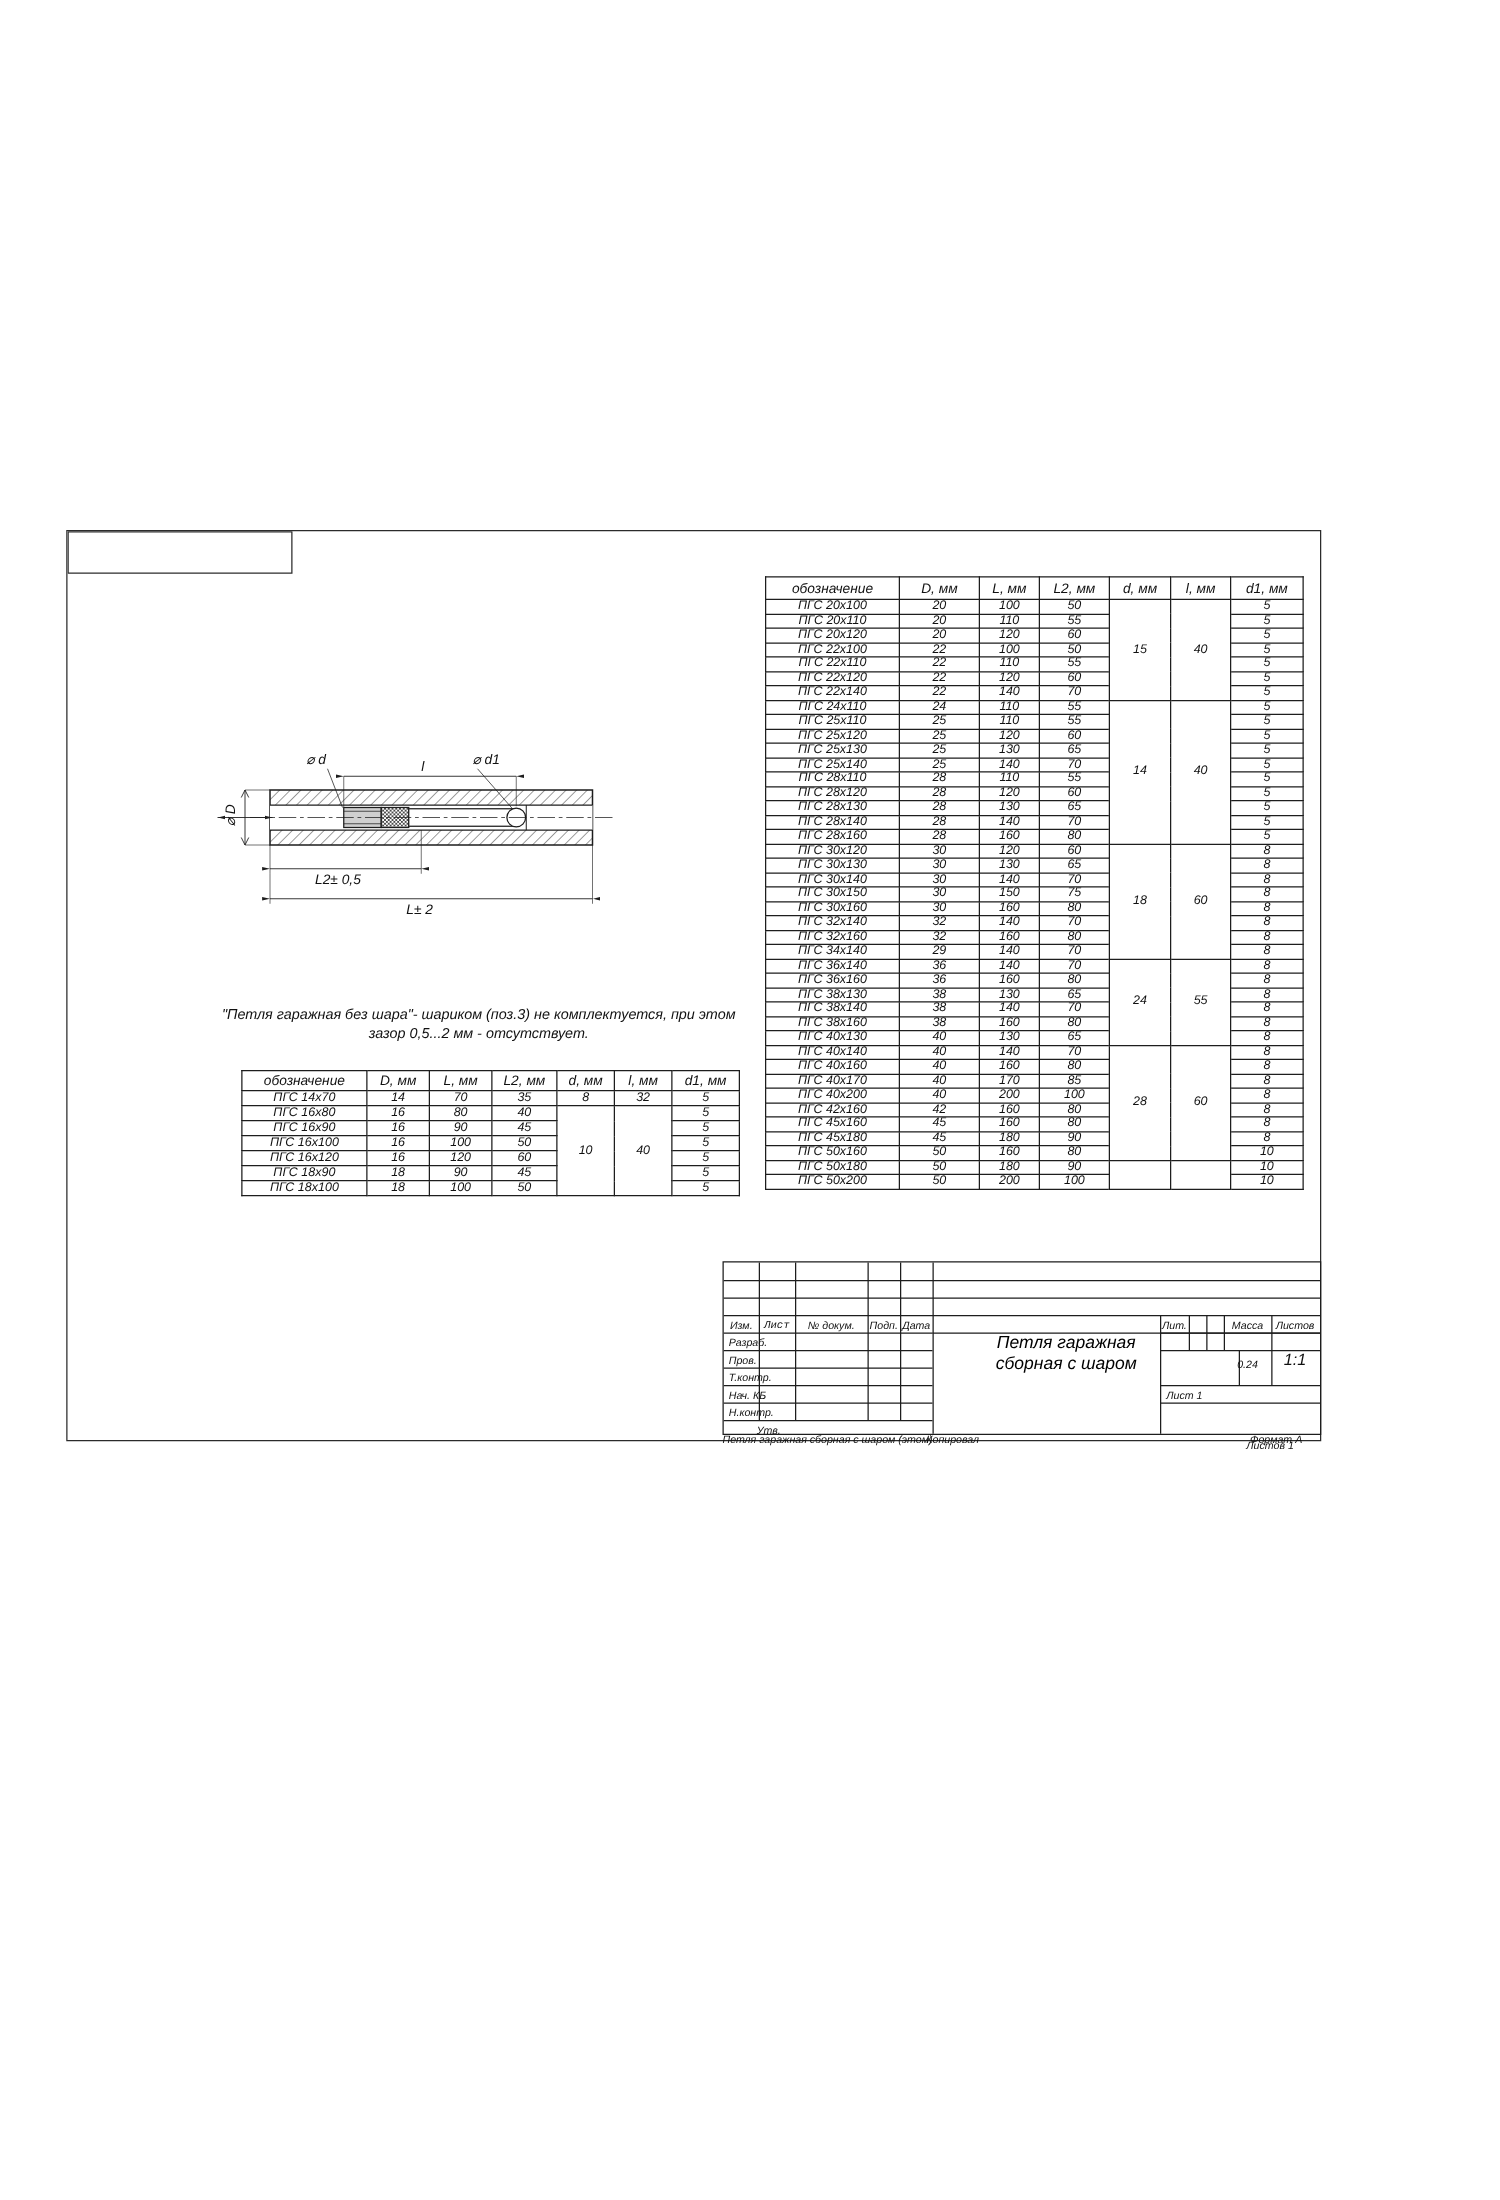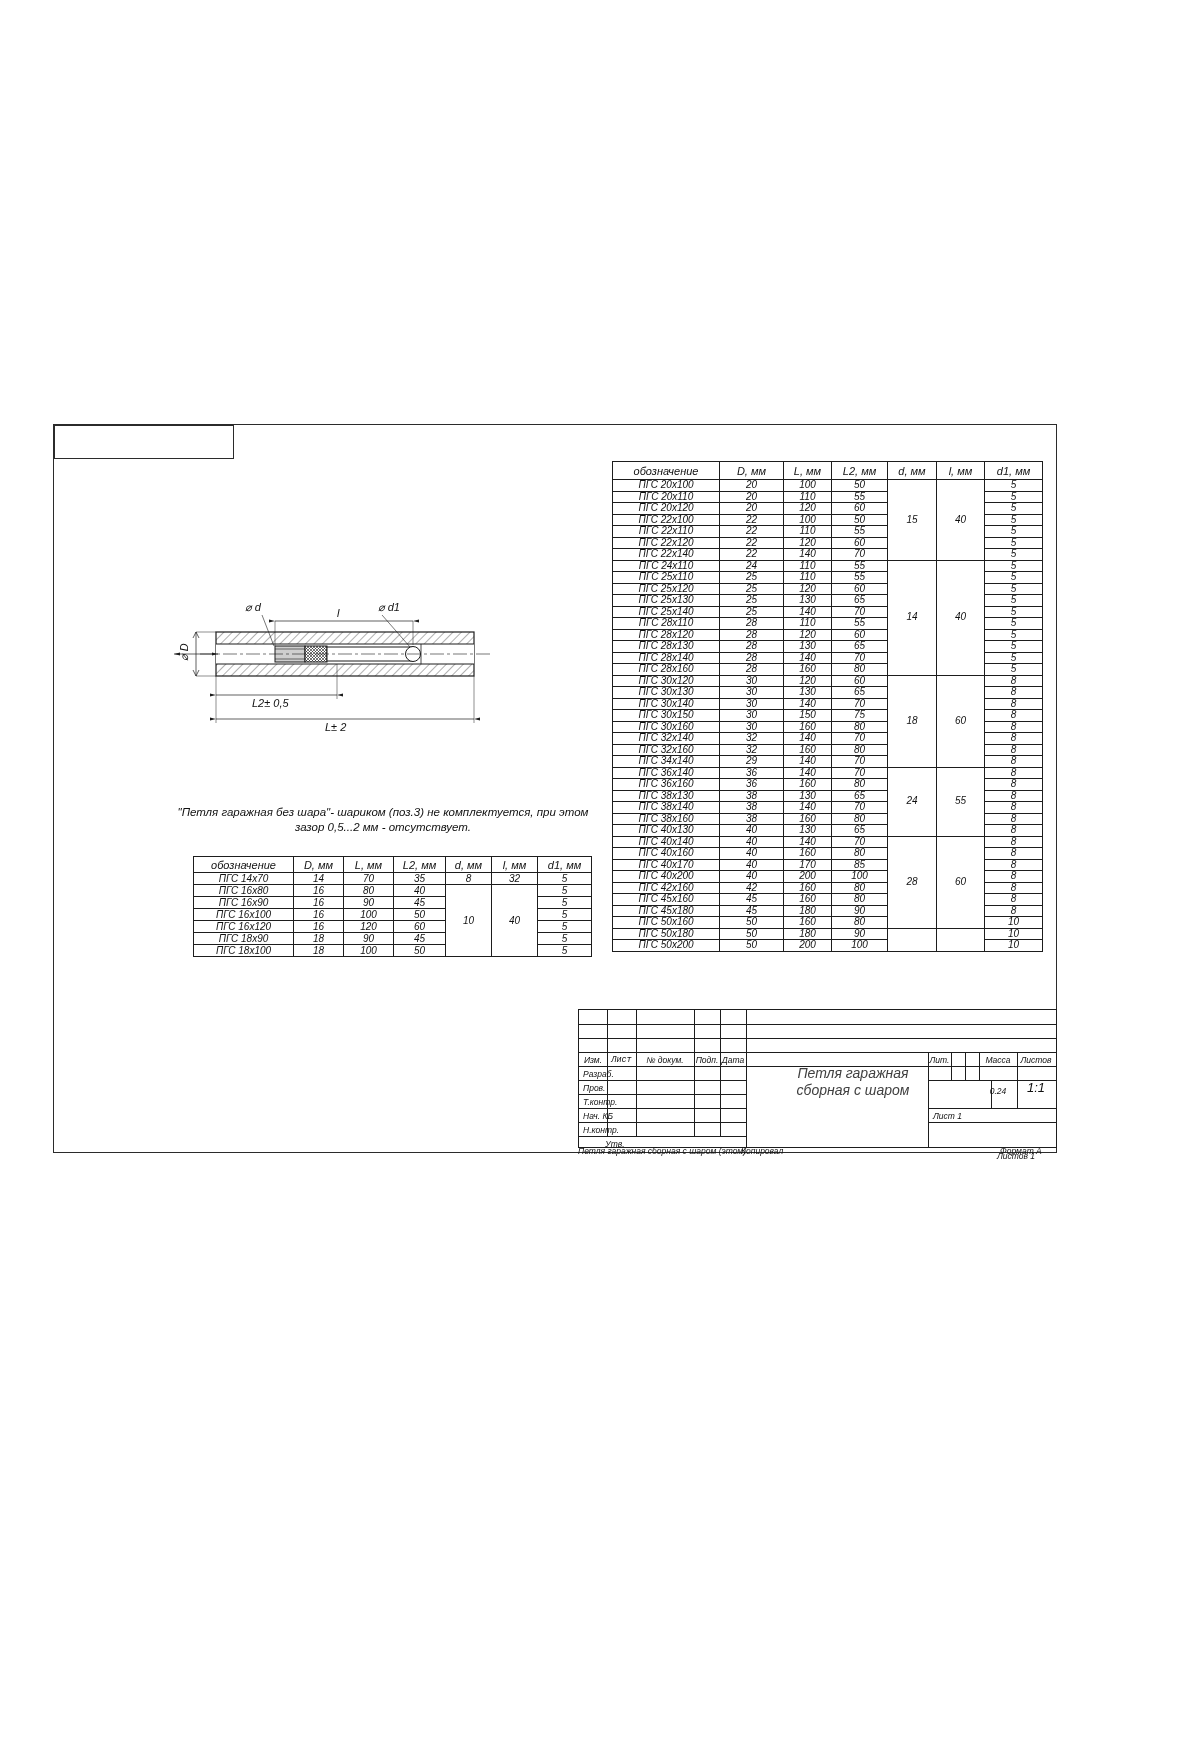--- a/index.html
+++ b/index.html
@@ -63,21 +63,21 @@
   .tb-line{position:absolute;background:#1d1d1d;}
   .tb-h{height:1px;left:0;right:0;}
   .tb-v{width:1px;top:0;bottom:0;}
   .tb-cell{
     position:absolute;font-size:8.5px;font-style:italic;color:#111;
     line-height:10px;padding-left:2px;
   }
   .tb-center{text-align:center;padding-left:0;}
   .tb-title{
     position:absolute;left:200px;top:55px;width:148px;text-align:center;
-    font-size:14px;font-style:italic;line-height:17px;color:#404040;
+    font-size:14px;font-style:italic;line-height:17px;color:#000000;
   }
   .bottom-note{
     position:absolute;left:578px;top:1146px;font-size:8.5px;
     font-style:italic;color:#111;
   }
   .bottom-note2{position:absolute;left:741px;top:1146px;font-size:8.5px;font-style:italic;color:#111;}
   .format{position:absolute;left:1000px;top:1146px;font-size:8.5px;font-style:italic;color:#111;}
 </style>
 </head>
 <body>

